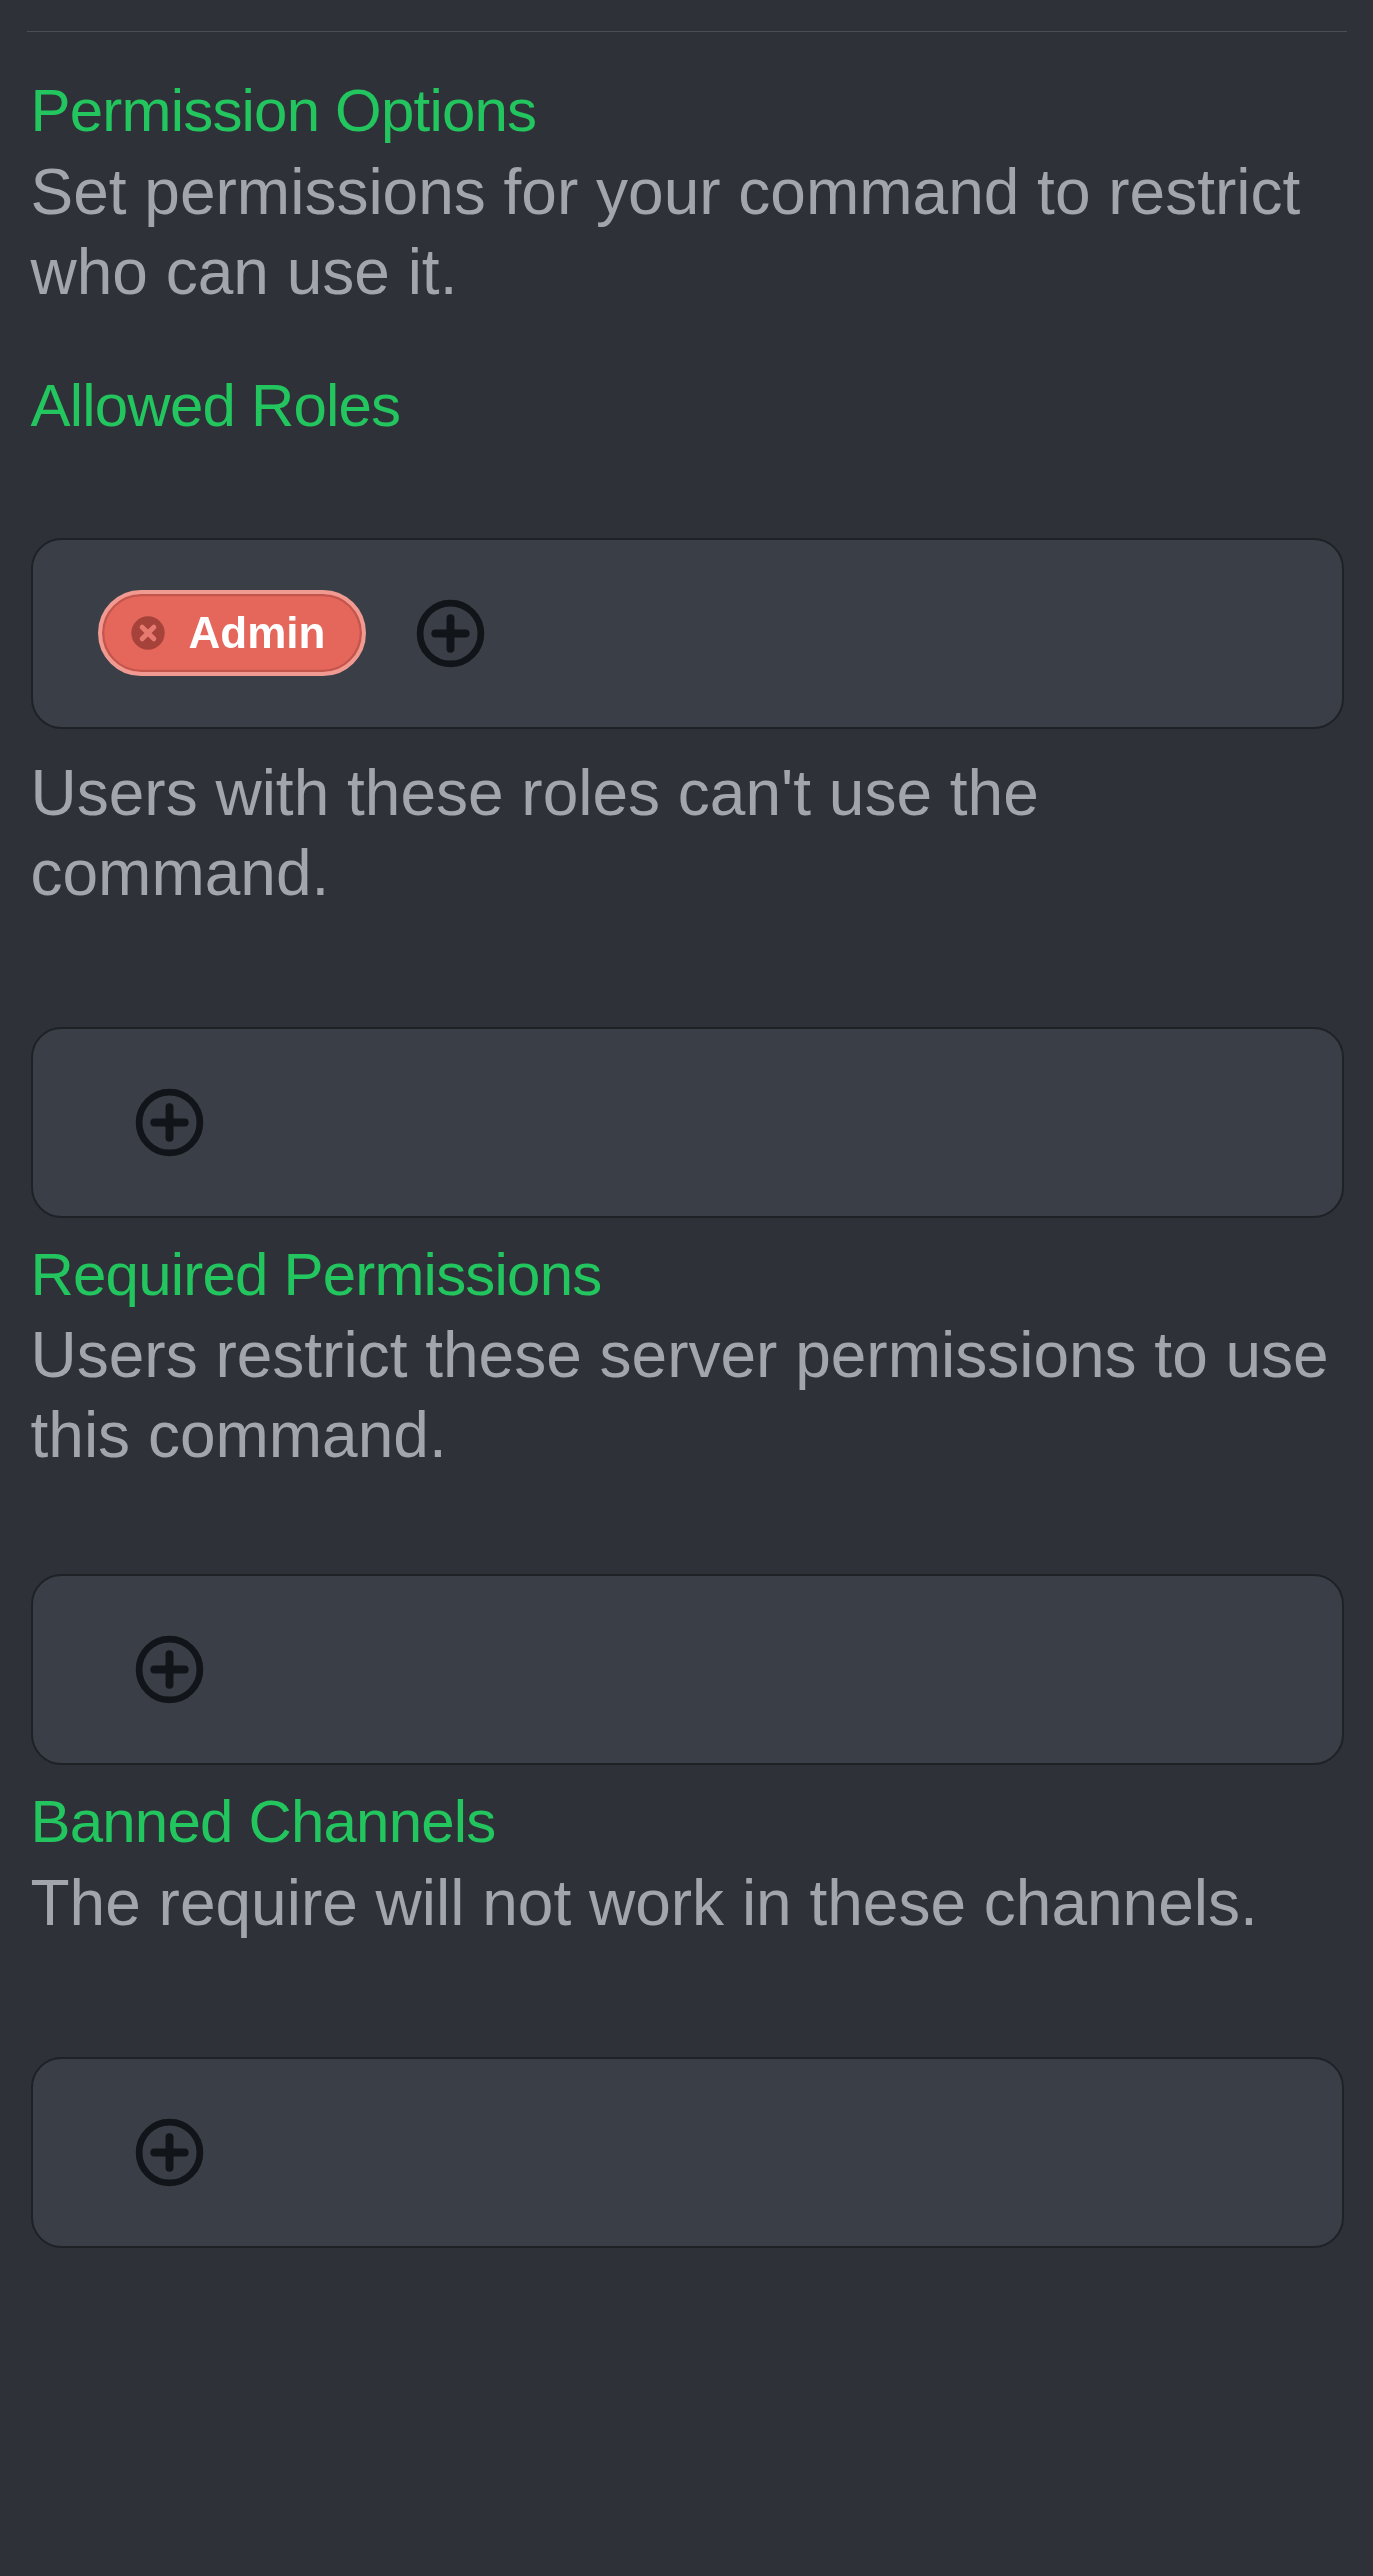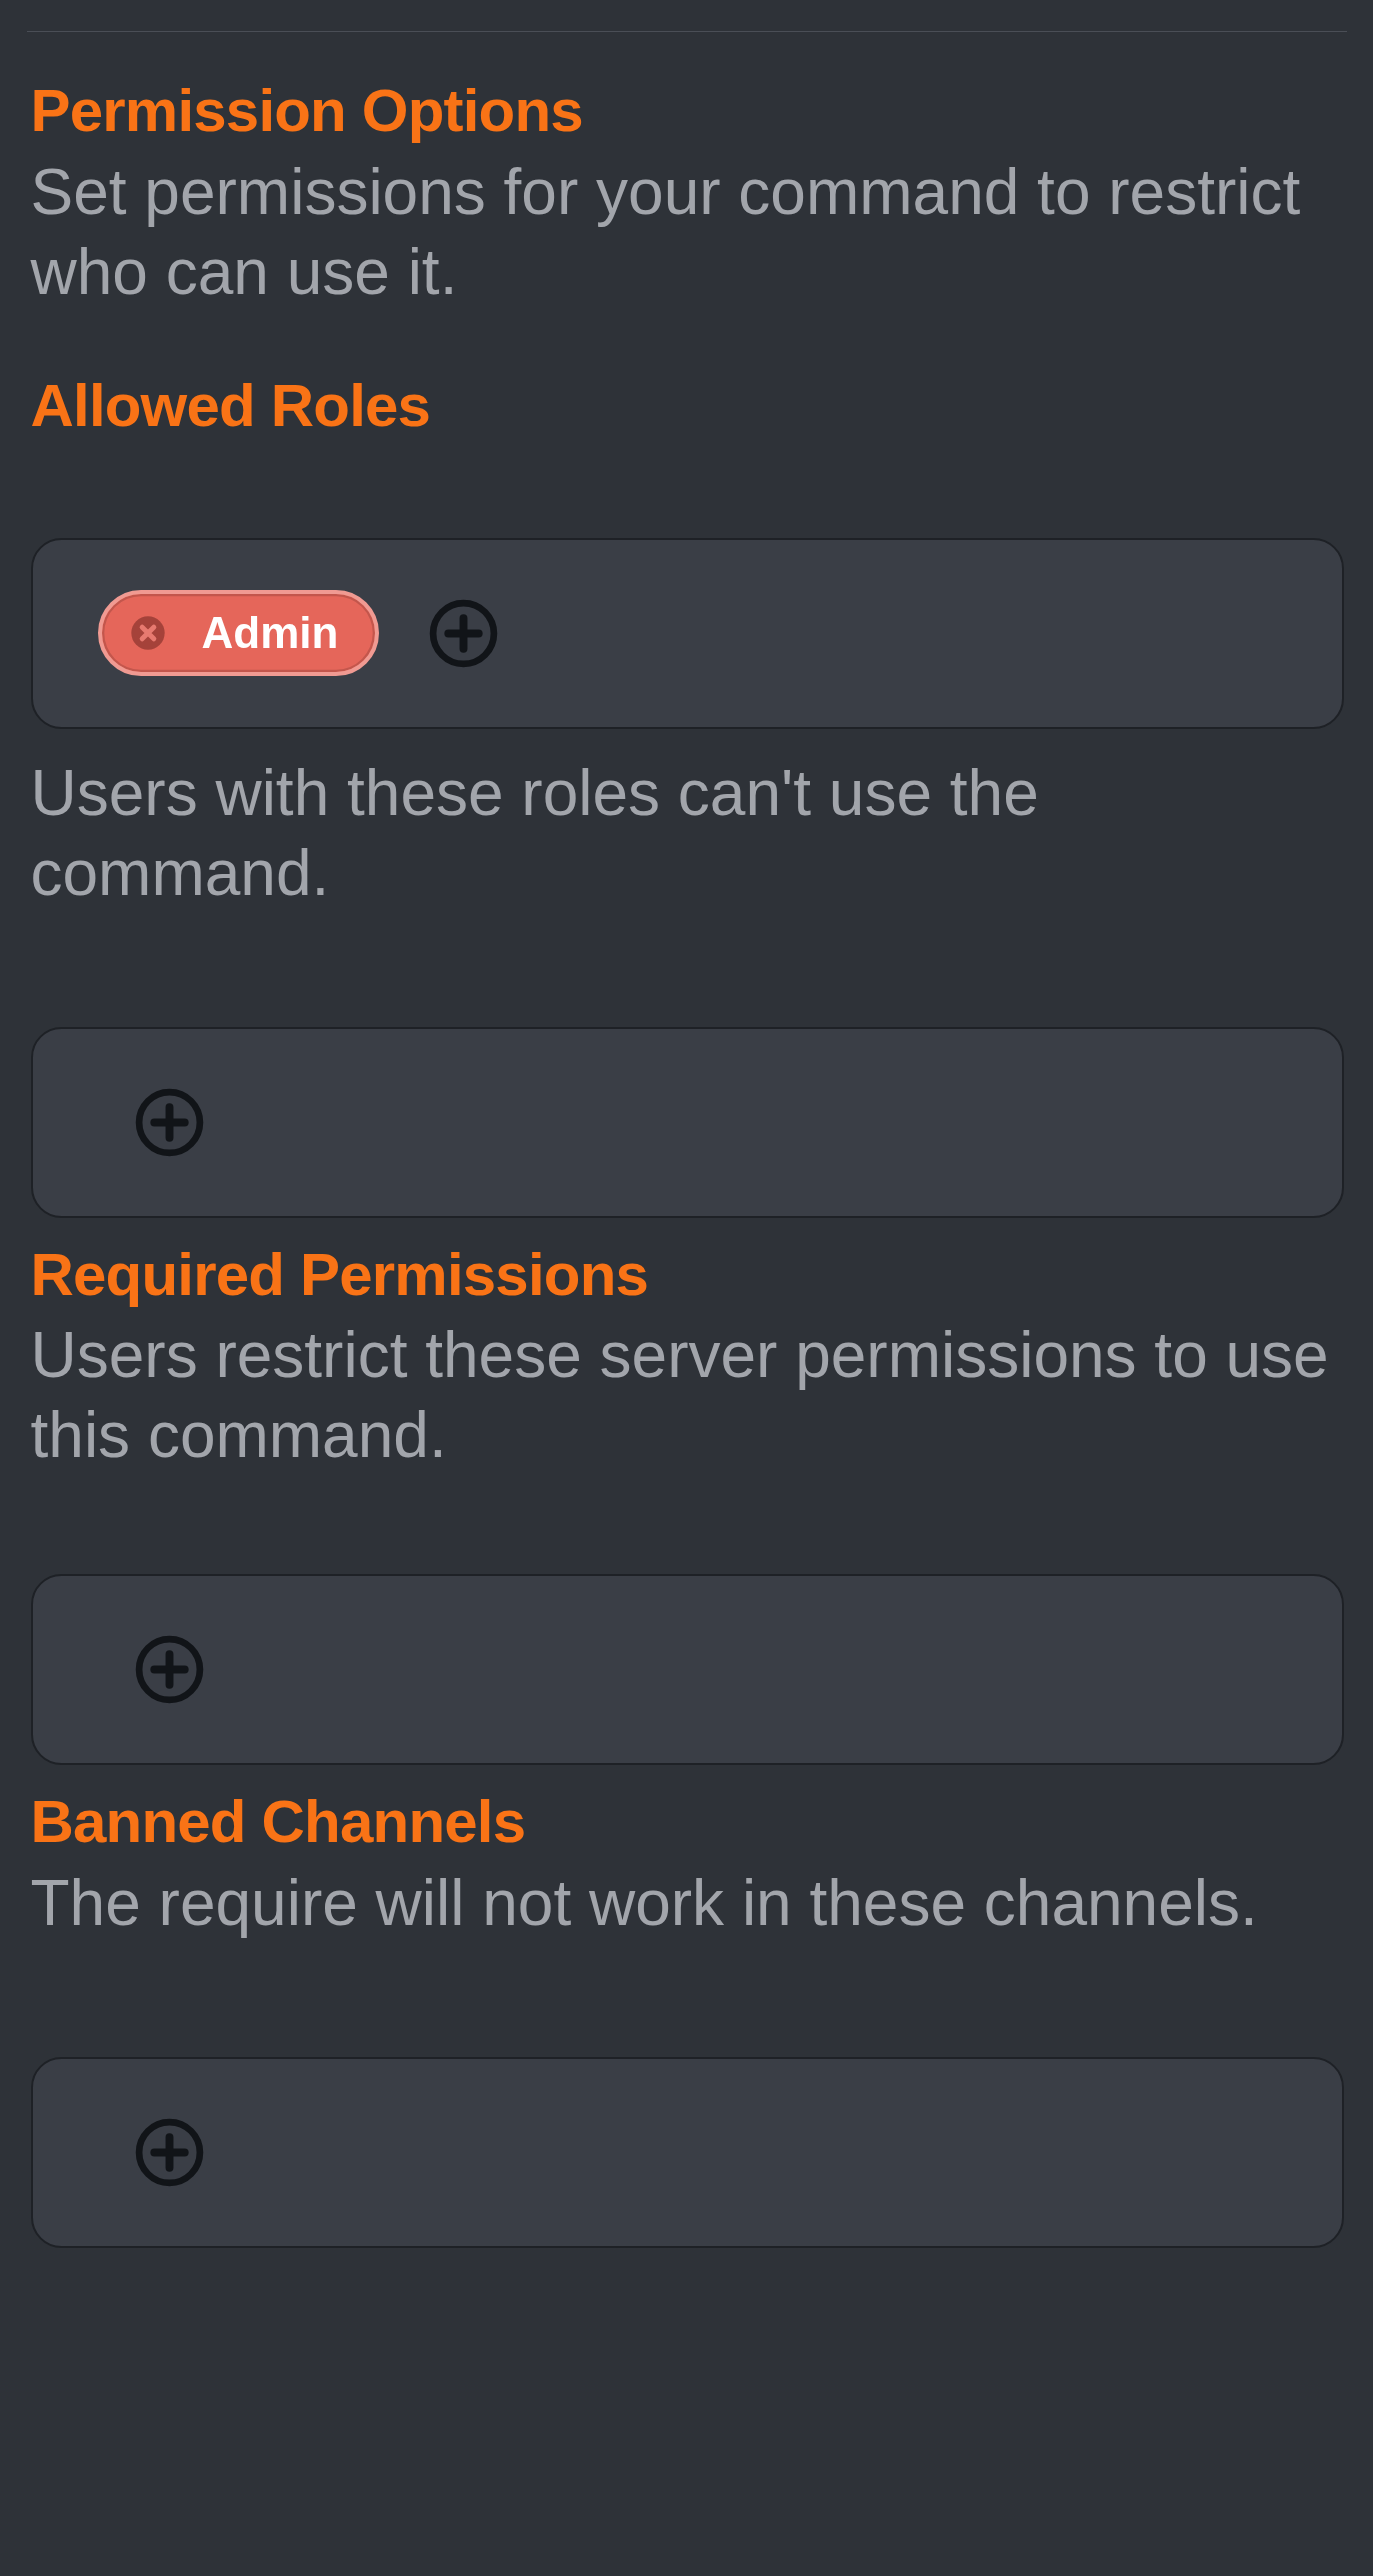--- a/index.html
+++ b/index.html
@@ -19,22 +19,22 @@
   .divider {
     height: 1.5px;
     background: #4a4e56;
     margin-bottom: 46px;
     margin-top: 0px;
     margin-left: -3.1px;
     margin-right: -3.1px;
   }
   .section-header {
     font-size: 60px;
-    font-weight: 700;
-    color: #f97316;
+    font-weight: 400;
+    color: #22c55e;
     letter-spacing: -0.8px;
     line-height: 1.1;
     margin-bottom: 7.6px;
     font-family: "Arial Narrow", Arial, sans-serif;
   }
   .section-desc {
     font-size: 64px;
     color: #a2a5ab;
     line-height: 1.25;
     font-weight: 400;
@@ -56,21 +56,21 @@
     align-items: center;
     gap: 46px;
     min-height: 191px;
   }
   .pill-container.first {
     margin-top: 99px;
   }
   .chip {
     display: inline-flex;
     align-items: center;
-    gap: 31px;
+    gap: 18px;
     background: #e5665a;
     border: 4.6px solid #f09a92;
     border-radius: 76px;
     padding: 13.7px 37px 13.7px 23px;
     box-shadow: 0 0 0 2.3px rgba(0,0,0,0.15) inset;
   }
   .chip-label {
     font-size: 44px;
     font-weight: 700;
     color: #ffffff;

